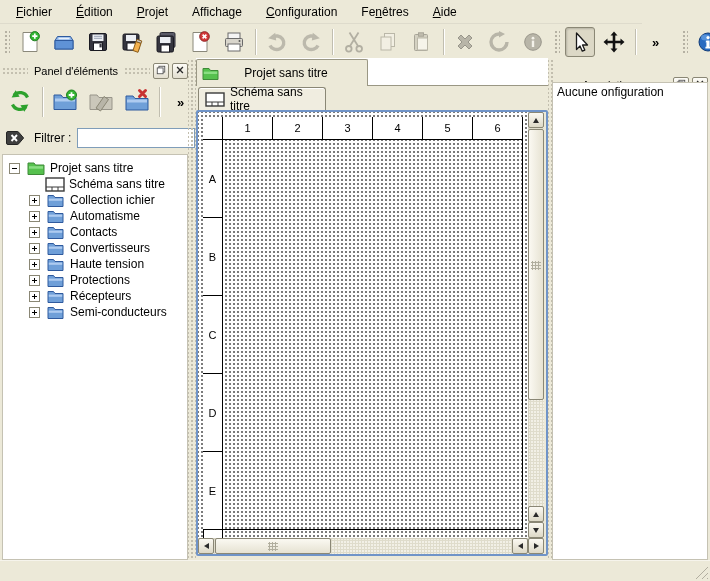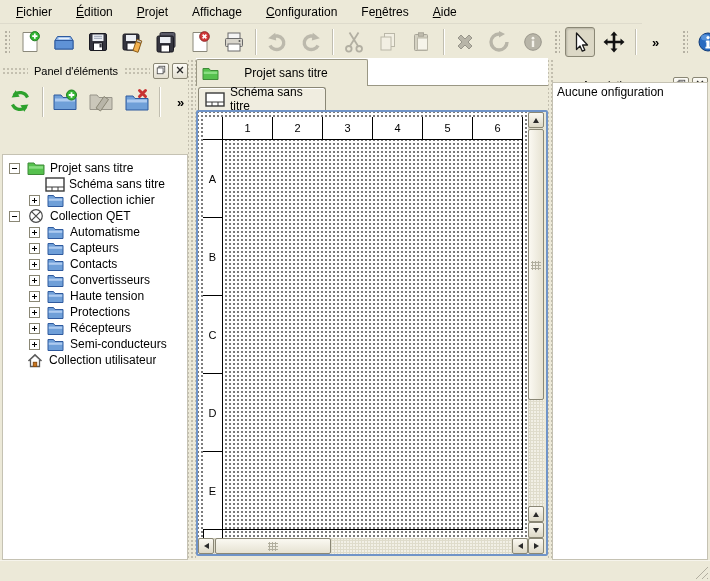--- a/index.html
+++ b/index.html
@@ -335,20 +335,30 @@
             <path d="M2 8 h7 l2 2.5 H24 v11.5 H2 Z" fill="#6f9fd8" stroke="#2f5a9e"></path>
             <path d="M3 11.5 h20 v3 H3 Z" fill="#aecbf0"></path>
             <path d="M15.5 2.5 L21.5 8.5 M21.5 2.5 L15.5 8.5" stroke="#c83232" stroke-width="3" stroke-linecap="round"></path>
           </svg></span>
       </div>
       <div class="dsep"></div>
       <div class="dbtn chevbtn">
         <span class="chev">»</span>
       </div>
     </div>
+  <div id="ldfilter">
+    <span id="clearfilter">
+        <svg viewBox="0 0 20 16">
+          <path d="M2 1.5 h9.2 a2 2 0 0 1 1.5 .7 L17.6 8 l-4.9 5.8 a2 2 0 0 1 -1.5 .7 H2 A1.5 1.5 0 0 1 .5 13 V3 A1.5 1.5 0 0 1 2 1.5 Z" fill="#3f3f3f" stroke="#242424"></path>
+          <path d="M5.5 5 L11 11 M11 5 L5.5 11" stroke="#fff" stroke-width="1.9"></path>
+        </svg>
+      </span>
+    <span id="filterlabel">Filtrer :</span>
+    <input id="filterinput" value="" style="">
+  </div>
   <div id="tree">
       <div class="trow">
         <div class="tpad" style="width: 2px;"></div>
         <div class="tbox">
           <i class="h"></i>
         </div>
         <div class="ticon16">
           <svg width="18" height="14" viewBox="0 0 18 14">
             <path d="M1 2 h6 l1.5 2 H17 v9.5 H1 Z" fill="#56c14e" stroke="#3e8a38"></path>
             <rect x="2" y="5.2" width="14" height="2.5" fill="#8ade83"></rect>
@@ -375,33 +385,20 @@
         </div>
         <div class="ticon16">
           <svg width="17" height="13" viewBox="0 0 17 13">
             <path d="M1 1.5 h5.5 l1.5 2 H16 v9 H1 Z" fill="#6f9fd8" stroke="#2f5a9e"></path>
             <path d="M1.8 4.6 h13.4 v2.2 H1.8 Z" fill="#aecbf0"></path>
           </svg>
         </div>
         <span class="tlabel">Collection ichier</span>
       </div>
       <div class="trow">
-        <div class="tpad" style="width: 2px;"></div>
-        <div class="tbox">
-          <i class="h"></i>
-        </div>
-        <div class="ticon16">
-          <svg width="16" height="16" viewBox="0 0 16 16">
-            <circle cx="8" cy="8" r="6.3" fill="#fff" stroke="#4a4a4a" stroke-width="1.2"></circle>
-            <path d="M3.8 3.8 L12.2 12.2 M12.2 3.8 L3.8 12.2" stroke="#4a4a4a" stroke-width="1.2"></path>
-          </svg>
-        </div>
-        <span class="tlabel">Collection QET</span>
-      </div>
-      <div class="trow">
         <div class="tpad" style="width: 22px;"></div>
         <div class="tbox">
           <i class="h"></i>
           <i class="v"></i>
         </div>
         <div class="ticon16">
           <svg width="17" height="13" viewBox="0 0 17 13">
             <path d="M1 1.5 h5.5 l1.5 2 H16 v9 H1 Z" fill="#6f9fd8" stroke="#2f5a9e"></path>
             <path d="M1.8 4.6 h13.4 v2.2 H1.8 Z" fill="#aecbf0"></path>
           </svg>
@@ -413,34 +410,20 @@
         <div class="tbox">
           <i class="h"></i>
           <i class="v"></i>
         </div>
         <div class="ticon16">
           <svg width="17" height="13" viewBox="0 0 17 13">
             <path d="M1 1.5 h5.5 l1.5 2 H16 v9 H1 Z" fill="#6f9fd8" stroke="#2f5a9e"></path>
             <path d="M1.8 4.6 h13.4 v2.2 H1.8 Z" fill="#aecbf0"></path>
           </svg>
         </div>
-        <span class="tlabel">Capteurs</span>
-      </div>
-      <div class="trow">
-        <div class="tpad" style="width: 22px;"></div>
-        <div class="tbox">
-          <i class="h"></i>
-          <i class="v"></i>
-        </div>
-        <div class="ticon16">
-          <svg width="17" height="13" viewBox="0 0 17 13">
-            <path d="M1 1.5 h5.5 l1.5 2 H16 v9 H1 Z" fill="#6f9fd8" stroke="#2f5a9e"></path>
-            <path d="M1.8 4.6 h13.4 v2.2 H1.8 Z" fill="#aecbf0"></path>
-          </svg>
-        </div>
         <span class="tlabel">Contacts</span>
       </div>
       <div class="trow">
         <div class="tpad" style="width: 22px;"></div>
         <div class="tbox">
           <i class="h"></i>
           <i class="v"></i>
         </div>
         <div class="ticon16">
           <svg width="17" height="13" viewBox="0 0 17 13">
@@ -498,32 +481,20 @@
           <i class="h"></i>
           <i class="v"></i>
         </div>
         <div class="ticon16">
           <svg width="17" height="13" viewBox="0 0 17 13">
             <path d="M1 1.5 h5.5 l1.5 2 H16 v9 H1 Z" fill="#6f9fd8" stroke="#2f5a9e"></path>
             <path d="M1.8 4.6 h13.4 v2.2 H1.8 Z" fill="#aecbf0"></path>
           </svg>
         </div>
         <span class="tlabel">Semi-conducteurs</span>
-      </div>
-      <div class="trow">
-        <div class="tpad" style="width: 2px;"></div>
-        <div class="tnobox"></div>
-        <div class="ticon16">
-          <svg width="16" height="15" viewBox="0 0 16 15">
-            <path d="M1.5 8 L8 1.8 L14.5 8" fill="none" stroke="#5a5a5a" stroke-width="1.6"></path>
-            <path d="M3.5 7 V13.5 H12.5 V7" fill="#fff" stroke="#5a5a5a" stroke-width="1.3"></path>
-            <rect x="6.3" y="9.3" width="3.4" height="4.2" fill="#c8741f" stroke="#8a4d10"></rect>
-          </svg>
-        </div>
-        <span class="tlabel">Collection utilisateur</span>
       </div>
     </div>
 
   <div id="split1" class="vsplit"></div>
 
   <div id="tabbar1">
     <div id="projtab">
       <span class="ticon">
           <svg width="17" height="13" viewBox="0 0 17 13">
             <path d="M1 1.5 h6 l1.5 2 H16 v9 H1 Z" fill="#56c14e" stroke="#3e8a38"></path>

